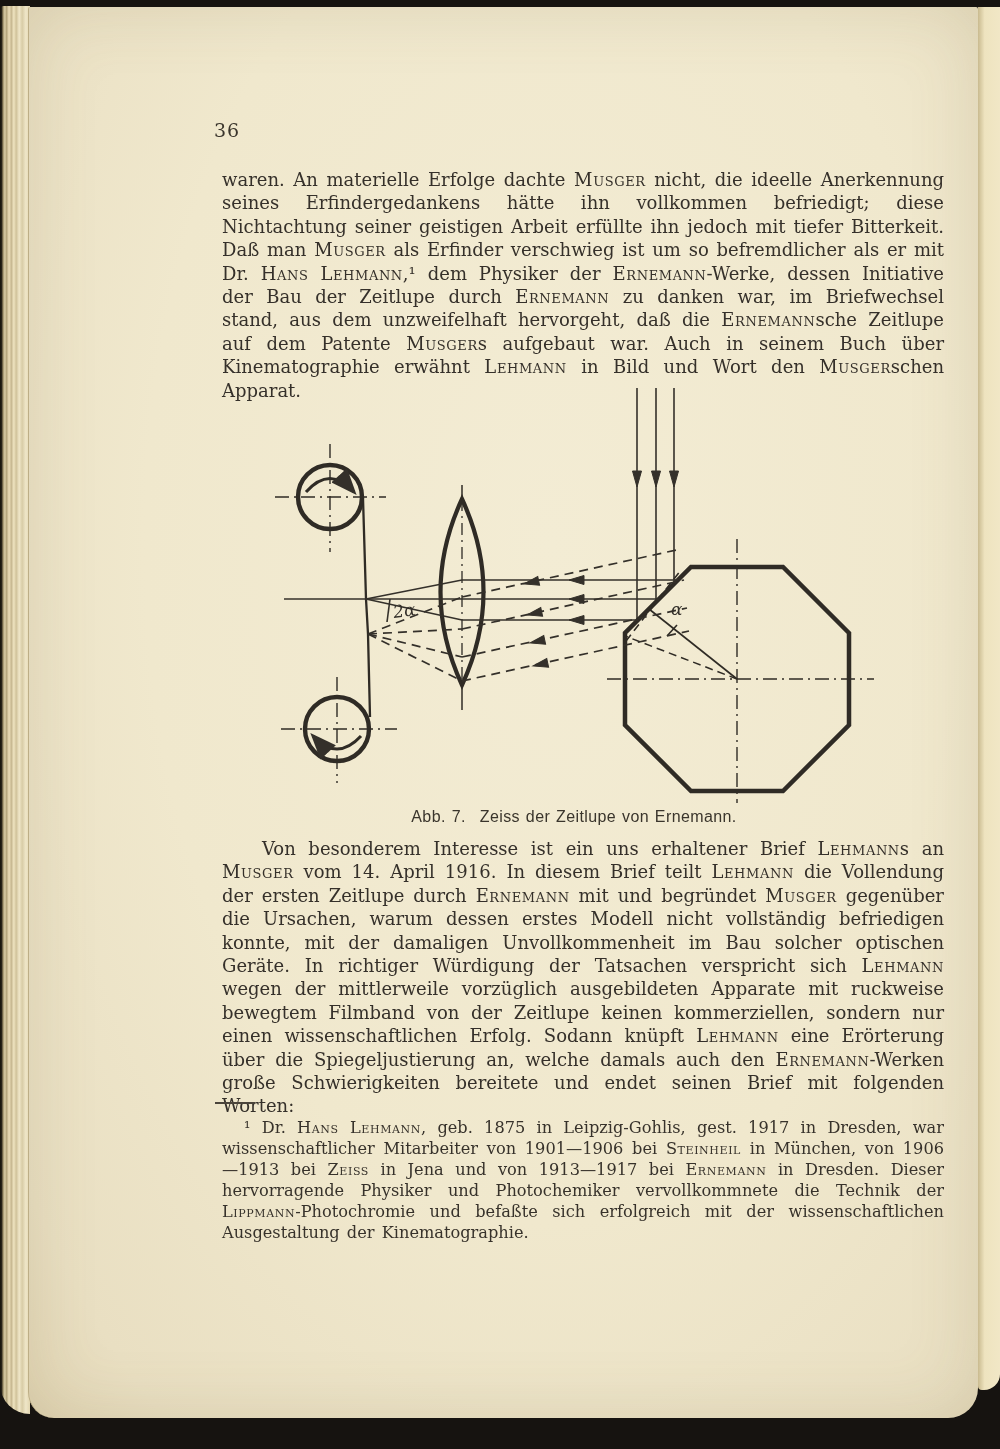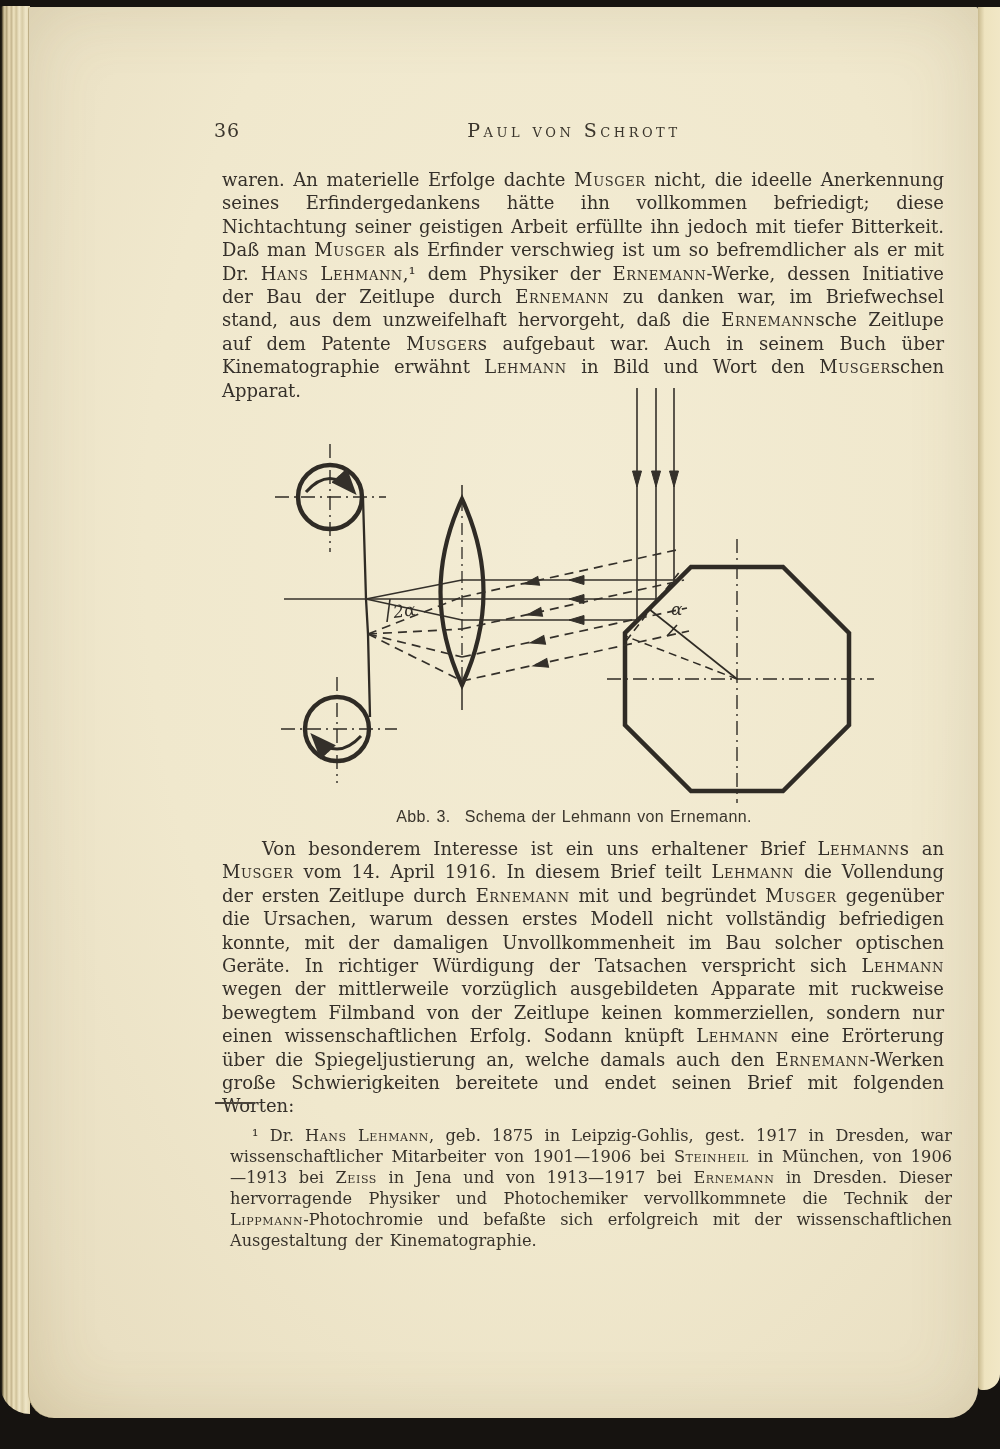--- a/index.html
+++ b/index.html
@@ -45,38 +45,37 @@
   p.p1{top:153px;}
   p.p2{top:822px;text-indent:40px;}
   .caption{
     position:absolute;left:185px;top:801px;width:720px;text-align:center;
     font-family:"Liberation Sans", sans-serif;font-size:16px;color:#3a352c;
     letter-spacing:.4px;word-spacing:1px;
   }
   .caption .cap-label{margin-right:14px;}
   .fnrule{position:absolute;left:186px;top:1095px;width:40px;border-top:2px solid #4a443a;}
   p.footnote{
-    position:absolute;left:185px;top:1103px;width:722px;margin:16px;
+    position:absolute;left:185px;top:1103px;width:722px;margin:8px;
     font-size:16.2px;line-height:20.9px;text-align:justify;
     color:#37322b;word-spacing:2px;text-indent:22px;
   }
   svg.diagram{position:absolute;left:210px;top:378px;}
   svg.diagram text{font-family:"DejaVu Serif", serif;font-style:italic;fill:#34302a;}
 </style>
 </head>
 <body>
 
 <div class="scene">
   <div class="edge-stack"></div>
 
   <div class="page">
 
     <div class="pagehead">
       <span class="pagenum">36</span>
-      <span class="runhead sc">Paul von Schrott</span>
     </div>
 
     <p class="body p1">waren. An materielle Erfolge dachte <span class="sc">Musger</span> nicht, die ideelle Anerkennung seines Erfindergedankens hätte ihn vollkommen befriedigt; diese Nichtachtung seiner geistigen Arbeit erfüllte ihn jedoch mit tiefer Bitterkeit. Daß man <span class="sc">Musger</span> als Erfinder verschwieg ist um so befremdlicher als er mit Dr. <span class="sc">Hans</span> <span class="sc">Lehmann</span>,¹ dem Physiker der <span class="sc">Ernemann</span>-Werke, dessen Initiative der Bau der Zeitlupe durch <span class="sc">Ernemann</span> zu danken war, im Briefwechsel stand, aus dem unzweifelhaft hervorgeht, daß die <span class="sc">Ernemann</span>sche Zeitlupe auf dem Patente <span class="sc">Musger</span>s aufgebaut war. Auch in seinem Buch über Kinematographie erwähnt <span class="sc">Lehmann</span> in Bild und Wort den <span class="sc">Musger</span>schen Apparat.</p>
 
     <svg class="diagram" width="680" height="430" viewBox="0 0 680 430">
       <defs>
         <marker id="m-arr" viewBox="0 0 10 8" refX="8.5" refY="4" markerWidth="9" markerHeight="7" orient="auto">
           <path d="M0,0 L10,4 L0,8 Z" fill="#34302a"></path>
         </marker>
       </defs>
@@ -152,21 +151,21 @@
         <polygon points="0,0 15,-4.5 15,4.5" transform="translate(291,258) rotate(-12)"></polygon>
         <polygon points="0,0 15,-4.5 15,4.5" transform="translate(294,281) rotate(-12)"></polygon>
       </g>
 
       <line x1="151" y1="214" x2="148" y2="237" stroke="#34302a" stroke-width="1.6"></line>
       <text x="155" y="233" font-size="17" transform="rotate(-8 155 233)">2α</text>
       <text x="432" y="230" font-size="17">α</text>
     </svg>
 
     <div class="caption">
-      <span class="cap-label">Abb. 3.</span><span>Schema der Lehmann von Ernemann.</span>
+      <span class="cap-label">Abb. 7.</span><span>Zeiss der Zeitlupe von Ernemann.</span>
     </div>
 
     <p class="body p2">Von besonderem Interesse ist ein uns erhaltener Brief <span class="sc">Lehmann</span>s an <span class="sc">Musger</span> vom 14. April 1916. In diesem Brief teilt <span class="sc">Lehmann</span> die Vollendung der ersten Zeitlupe durch <span class="sc">Ernemann</span> mit und begründet <span class="sc">Musger</span> gegenüber die Ursachen, warum dessen erstes Modell nicht vollständig befriedigen konnte, mit der damaligen Unvollkommenheit im Bau solcher optischen Geräte. In richtiger Würdigung der Tatsachen verspricht sich <span class="sc">Lehmann</span> wegen der mittlerweile vorzüglich ausgebildeten Apparate mit ruckweise bewegtem Filmband von der Zeitlupe keinen kommerziellen, sondern nur einen wissenschaftlichen Erfolg. Sodann knüpft <span class="sc">Lehmann</span> eine Erörterung über die Spiegeljustierung an, welche damals auch den <span class="sc">Ernemann</span>-Werken große Schwierigkeiten bereitete und endet seinen Brief mit folgenden Worten:</p>
 
     <div class="fnrule"></div>
     <p class="footnote">¹ Dr. <span class="sc">Hans</span> <span class="sc">Lehmann</span>, geb. 1875 in Leipzig-Gohlis, gest. 1917 in Dresden, war wissenschaftlicher Mitarbeiter von 1901—1906 bei <span class="sc">Steinheil</span> in München, von 1906—1913 bei <span class="sc">Zeiss</span> in Jena und von 1913—1917 bei <span class="sc">Ernemann</span> in Dresden. Dieser hervorragende Physiker und Photochemiker vervollkommnete die Technik der <span class="sc">Lippmann</span>-Photochromie und befaßte sich erfolgreich mit der wissenschaftlichen Ausgestaltung der Kinematographie.</p>
 
   </div>
 
   <div class="sliver"></div>

